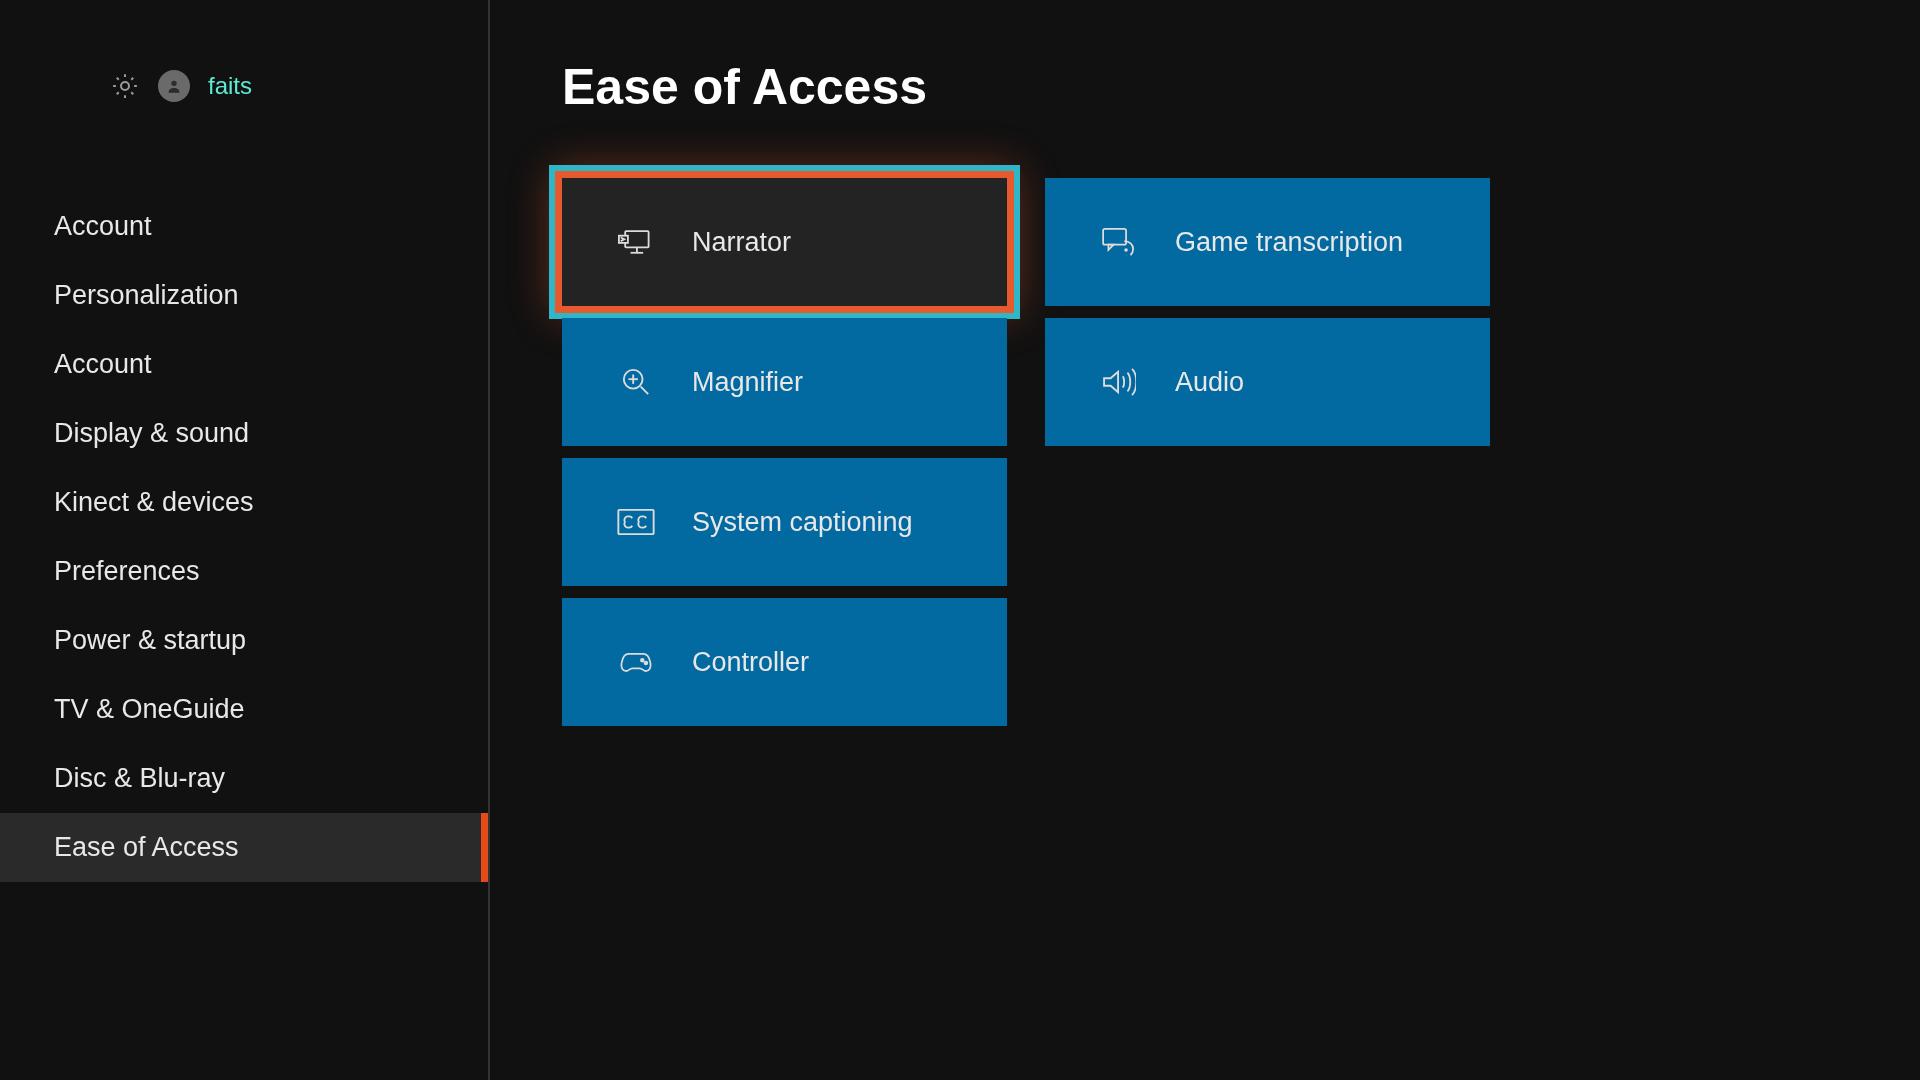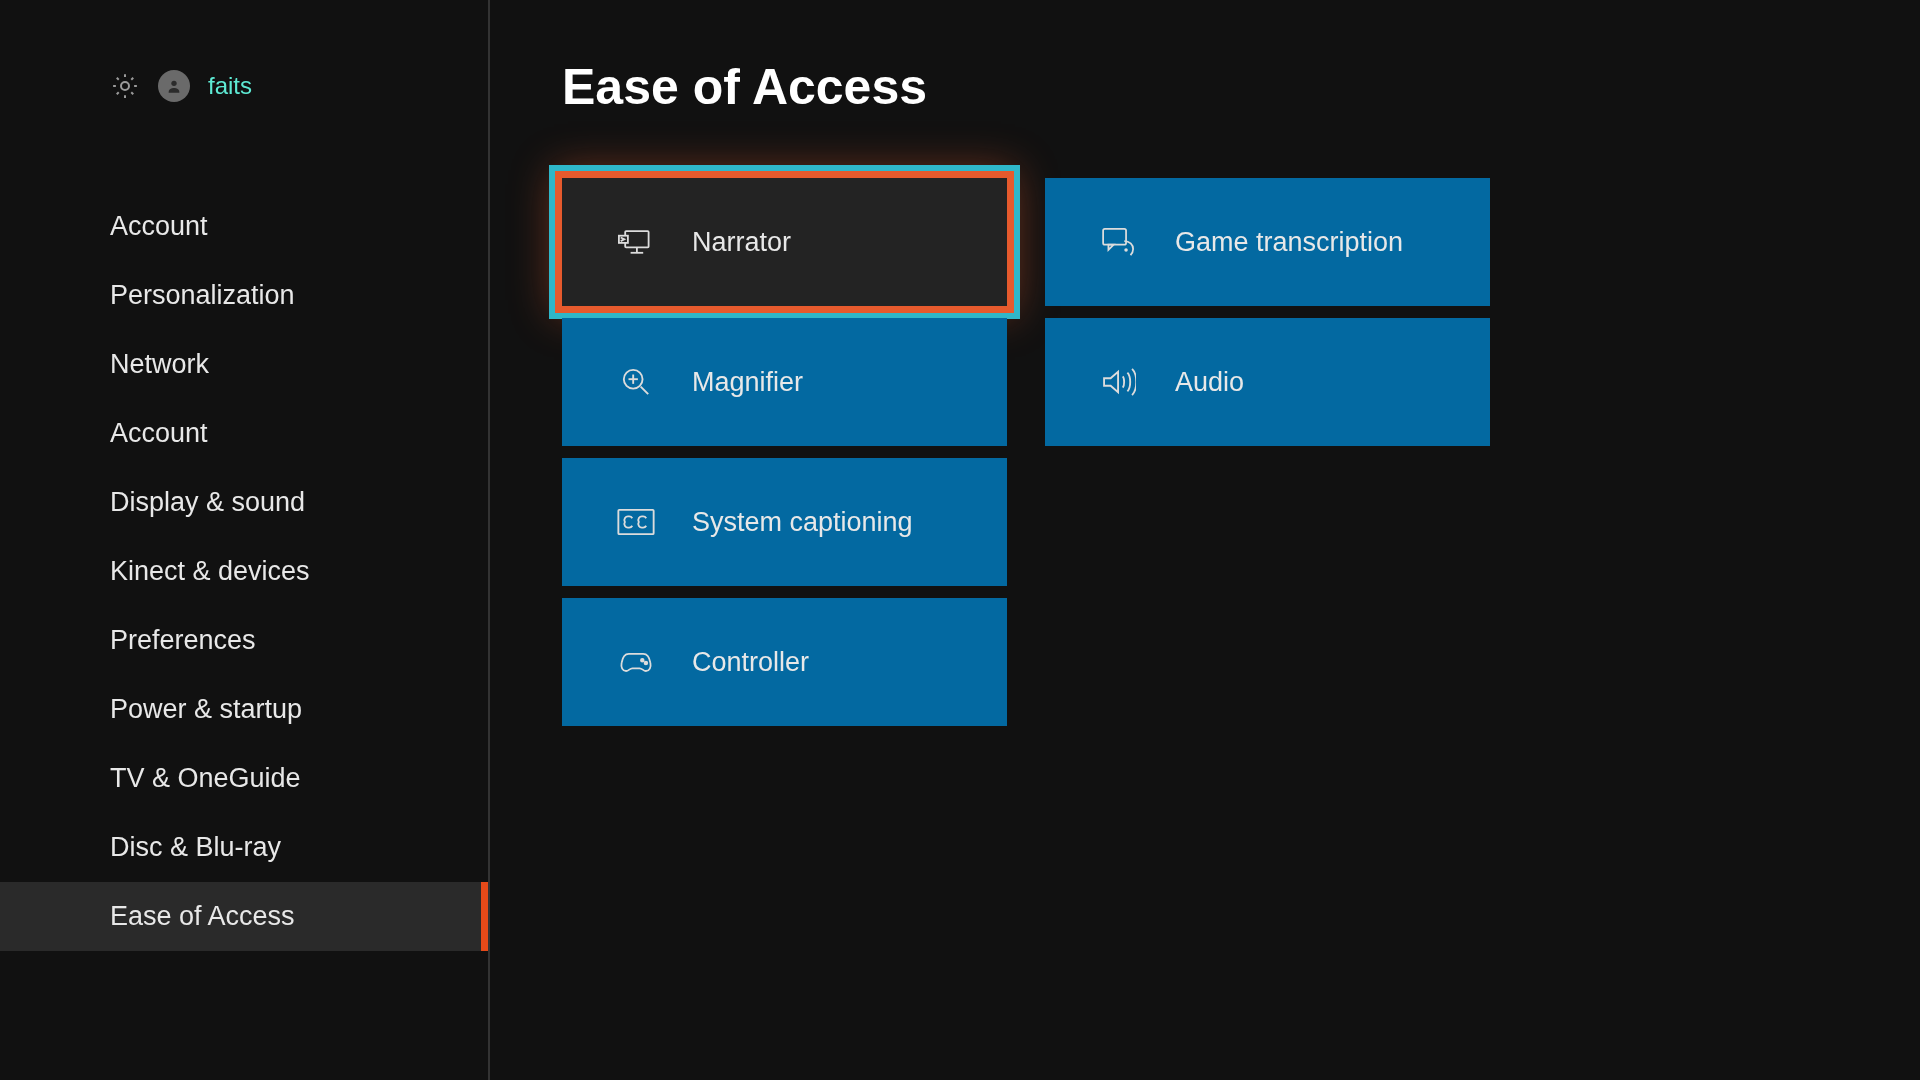--- a/index.html
+++ b/index.html
@@ -39,21 +39,21 @@
   }
   .username {
     font-size: 24px;
     color: #5eead4;
   }
   .sidebar-list { list-style: none; }
   .sidebar-item {
     height: 69px;
     display: flex;
     align-items: center;
-    padding-left: 110px;
+    padding-left: 54px;
     font-size: 27px;
     color: #e8e8e8;
     cursor: pointer;
     position: relative;
   }
   .sidebar-item.active {
     background: #2a2a2a;
   }
   .sidebar-item.active::after {
     content: "";
@@ -125,23 +125,20 @@
     </div>
 
     <ul class="sidebar-list">
       <li class="sidebar-item">
           <span>Account</span>
         </li>
       <li class="sidebar-item">
           <span>Personalization</span>
         </li>
       <li class="sidebar-item">
-          <span>Network</span>
-        </li>
-      <li class="sidebar-item">
           <span>Account</span>
         </li>
       <li class="sidebar-item">
           <span>Display &amp; sound</span>
         </li>
       <li class="sidebar-item">
           <span>Kinect &amp; devices</span>
         </li>
       <li class="sidebar-item">
           <span>Preferences</span>

